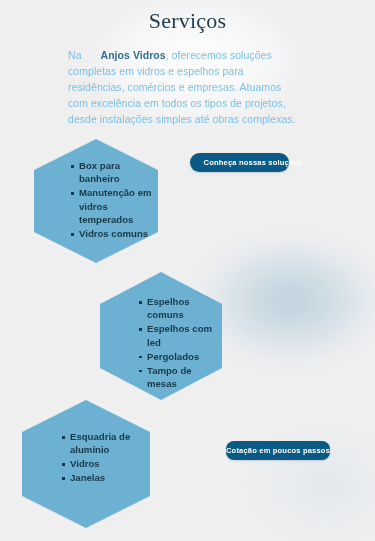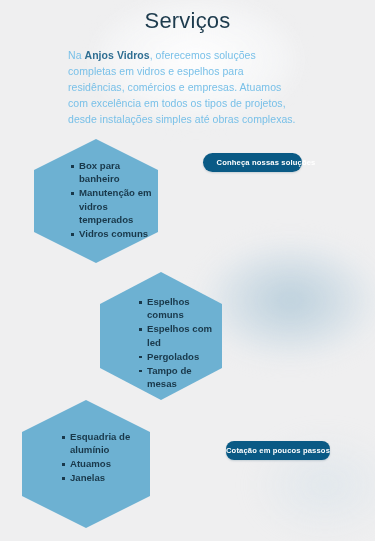--- a/index.html
+++ b/index.html
@@ -66,36 +66,38 @@
   
   .page-title {
     position: absolute;
     left: 0; right: 0;
     top: 8px;
     text-align: center;
     font-size: 22px;
     font-weight: 400;
     letter-spacing: 0.2px;
     color: #1d3b4d;
+    font-family: Liberation Serif, serif;
   }
 
   
   .intro {
     position: absolute;
     left: 68px;
     top: 47px;
     width: 232px;
     font-size: 10.5px;
     line-height: 16px;
     color: #79c0e8;
     letter-spacing: 0.05px;
   }
   .intro .strong {
     color: #2f6e92;
     font-weight: 700;
+    margin-left: 16px;
   }
 
   
   .hex {
     position: absolute;
     background: #6db1d2;
     -webkit-clip-path: polygon(50% 0%, 100% 25%, 100% 75%, 50% 100%, 0% 75%, 0% 25%);
     clip-path: polygon(50% 0%, 100% 25%, 100% 75%, 50% 100%, 0% 75%, 0% 25%);
   }
   .hex-1 { left: 34px;  top: 139px; width: 124px; height: 124px; }
@@ -141,21 +143,21 @@
     border: none;
     border-radius: 14px;
     font-family: "Liberation Sans", sans-serif;
     font-size: 7.6px;
     font-weight: 600;
     letter-spacing: 0.15px;
     cursor: pointer;
     white-space: nowrap;
     box-shadow: 0 1px 2px rgba(10,60,90,0.18);
   }
-  .cta-1 { left: 203px; top: 153px; width: 99px; height: 19px; padding-left: 27px; }
+  .cta-1 { left: 190px; top: 153px; width: 99px; height: 19px; padding-left: 27px; }
   .cta-2 { left: 226px; top: 441px; width: 104px; height: 19px; border-radius: 8px; }
 </style>
 </head>
 <body>
 
 <div class="page">
 
   <div class="glow-b"></div>
   <div class="glow-a"></div>
   <div class="glow-c"></div>
@@ -177,20 +179,20 @@
   <ul class="hex-list list-2">
     <li>Espelhos comuns</li>
     <li>Espelhos com led</li>
     <li>Pergolados</li>
     <li>Tampo de mesas</li>
   </ul>
 
   <div class="hex hex-3"></div>
   <ul class="hex-list list-3">
     <li>Esquadria de alumínio</li>
-    <li>Atuamos</li>
+    <li>Vidros</li>
     <li>Janelas</li>
   </ul>
 
   <button class="cta cta-1">Conheça nossas soluções</button>
   <button class="cta cta-2">Cotação em poucos passos</button>
 
 </div>
 
 </body></html>

